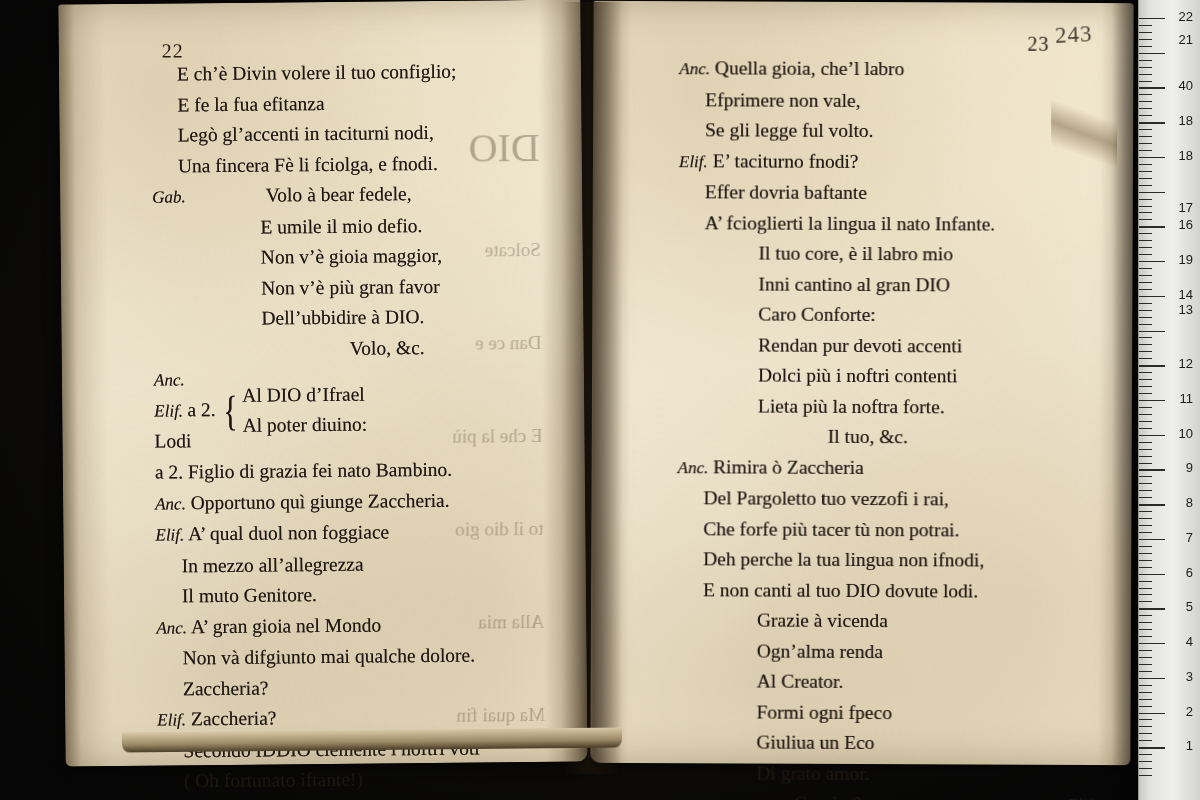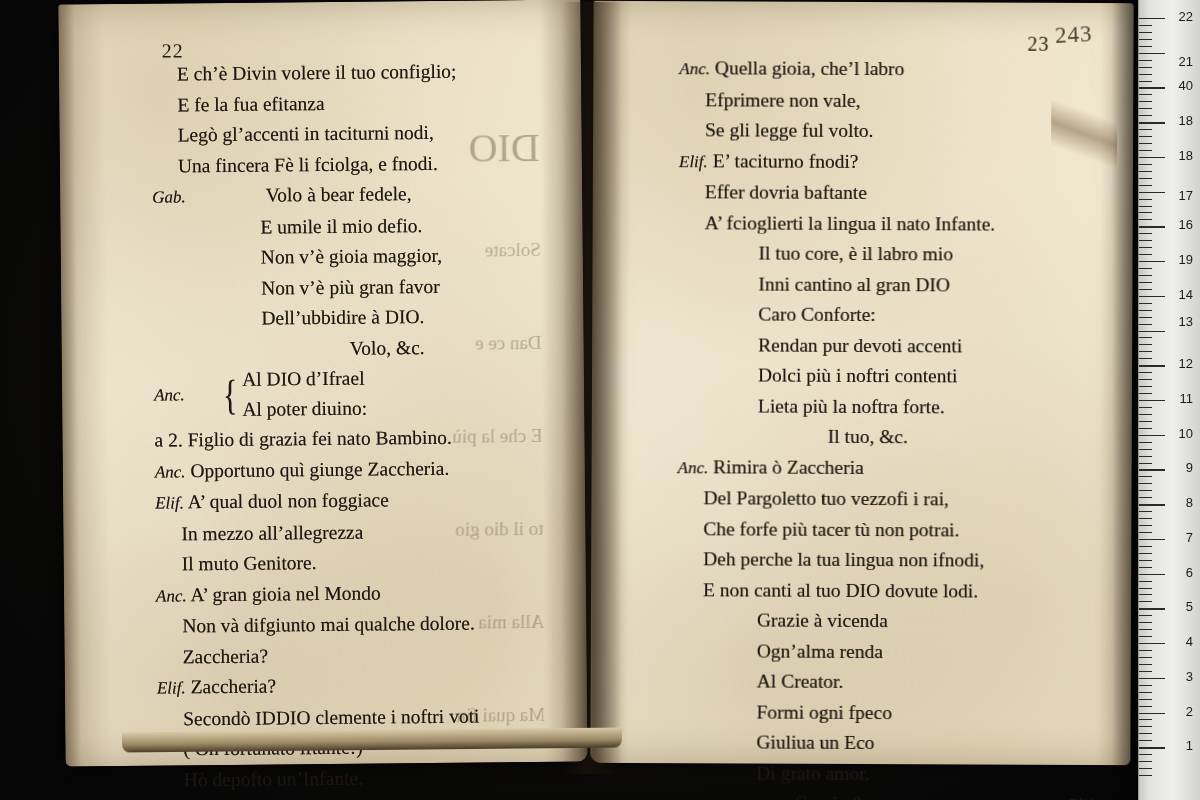--- a/index.html
+++ b/index.html
@@ -258,20 +258,21 @@
         <div class="line"><span class="sp">Gab.</span><span class="ind3">Volo à bear fedele,</span></div>
         <div class="line ind4">E umile il mio defio.</div>
         <div class="line ind4">Non v’è gioia maggior,</div>
         <div class="line ind4">Non v’è più gran favor</div>
         <div class="line ind4">Dell’ubbidire à DIO.</div>
         <div class="line ind6">Volo, &amp;c.</div>
 
         <div class="brace-group">
           <div class="brace-labels">
             <div>Anc.</div>
+            <div><span>Elif.</span> <span class="lodi">a 2. Lodi</span></div>
           </div>
           <div class="brace-mark">{</div>
           <div class="brace-lines">
             <div>Al DIO d’Ifrael</div>
             <div>Al poter diuino:</div>
           </div>
         </div>
 
         <div class="line">a 2. Figlio di grazia fei nato Bambino.</div>
         <div class="line"><span class="sp">Anc.</span> <span>Opportuno quì giunge Zaccheria.</span></div>
@@ -354,21 +355,21 @@
 
   <div id="ruler">
 
   <div class="tick major" style="top: 18px;"></div>
       <div class="ruler-num" style="top: 18px;">22</div>
       <div class="tick minor" style="top: 24.9455px;"></div>
       <div class="tick minor" style="top: 31.8909px;"></div>
       <div class="tick minor" style="top: 38.8364px;"></div>
       <div class="tick minor" style="top: 45.7818px;"></div>
       <div class="tick major" style="top: 52.7273px;"></div>
-      <div class="ruler-num" style="top: 63px; text-align: right;">21</div>
+      <div class="ruler-num" style="top: 41px; text-align: right;">21</div>
       <div class="tick minor" style="top: 59.6727px;"></div>
       <div class="tick minor" style="top: 66.6182px;"></div>
       <div class="tick minor" style="top: 73.5636px;"></div>
       <div class="tick minor" style="top: 80.5091px;"></div>
       <div class="tick major" style="top: 87.4545px;"></div>
       <div class="ruler-num" style="top: 87.4545px;">40</div>
       <div class="tick minor" style="top: 94.4px;"></div>
       <div class="tick minor" style="top: 101.345px;"></div>
       <div class="tick minor" style="top: 108.291px;"></div>
       <div class="tick minor" style="top: 115.236px;"></div>
@@ -378,21 +379,21 @@
       <div class="tick minor" style="top: 136.073px;"></div>
       <div class="tick minor" style="top: 143.018px;"></div>
       <div class="tick minor" style="top: 149.964px;"></div>
       <div class="tick major" style="top: 156.909px;"></div>
       <div class="ruler-num" style="top: 156.909px;">18</div>
       <div class="tick minor" style="top: 163.855px;"></div>
       <div class="tick minor" style="top: 170.8px;"></div>
       <div class="tick minor" style="top: 177.745px;"></div>
       <div class="tick minor" style="top: 184.691px;"></div>
       <div class="tick major" style="top: 191.636px;"></div>
-      <div class="ruler-num" style="top: 197px;">17</div>
+      <div class="ruler-num" style="top: 209px;">17</div>
       <div class="tick minor" style="top: 198.582px;"></div>
       <div class="tick minor" style="top: 205.527px;"></div>
       <div class="tick minor" style="top: 212.473px;"></div>
       <div class="tick minor" style="top: 219.418px;"></div>
       <div class="tick major" style="top: 226.364px;"></div>
       <div class="ruler-num" style="top: 226.364px;">16</div>
       <div class="tick minor" style="top: 233.309px;"></div>
       <div class="tick minor" style="top: 240.255px;"></div>
       <div class="tick minor" style="top: 247.2px;"></div>
       <div class="tick minor" style="top: 254.145px;"></div>
@@ -402,21 +403,21 @@
       <div class="tick minor" style="top: 274.982px;"></div>
       <div class="tick minor" style="top: 281.927px;"></div>
       <div class="tick minor" style="top: 288.873px;"></div>
       <div class="tick major" style="top: 295.818px;"></div>
       <div class="ruler-num" style="top: 295.818px;">14</div>
       <div class="tick minor" style="top: 302.764px;"></div>
       <div class="tick minor" style="top: 309.709px;"></div>
       <div class="tick minor" style="top: 316.655px;"></div>
       <div class="tick minor" style="top: 323.6px;"></div>
       <div class="tick major" style="top: 330.545px;"></div>
-      <div class="ruler-num" style="top: 323px;">13</div>
+      <div class="ruler-num" style="top: 311px;">13</div>
       <div class="tick minor" style="top: 337.491px;"></div>
       <div class="tick minor" style="top: 344.436px;"></div>
       <div class="tick minor" style="top: 351.382px;"></div>
       <div class="tick minor" style="top: 358.327px;"></div>
       <div class="tick major" style="top: 365.273px;"></div>
       <div class="ruler-num" style="top: 365.273px;">12</div>
       <div class="tick minor" style="top: 372.218px;"></div>
       <div class="tick minor" style="top: 379.164px;"></div>
       <div class="tick minor" style="top: 386.109px;"></div>
       <div class="tick minor" style="top: 393.055px;"></div>

